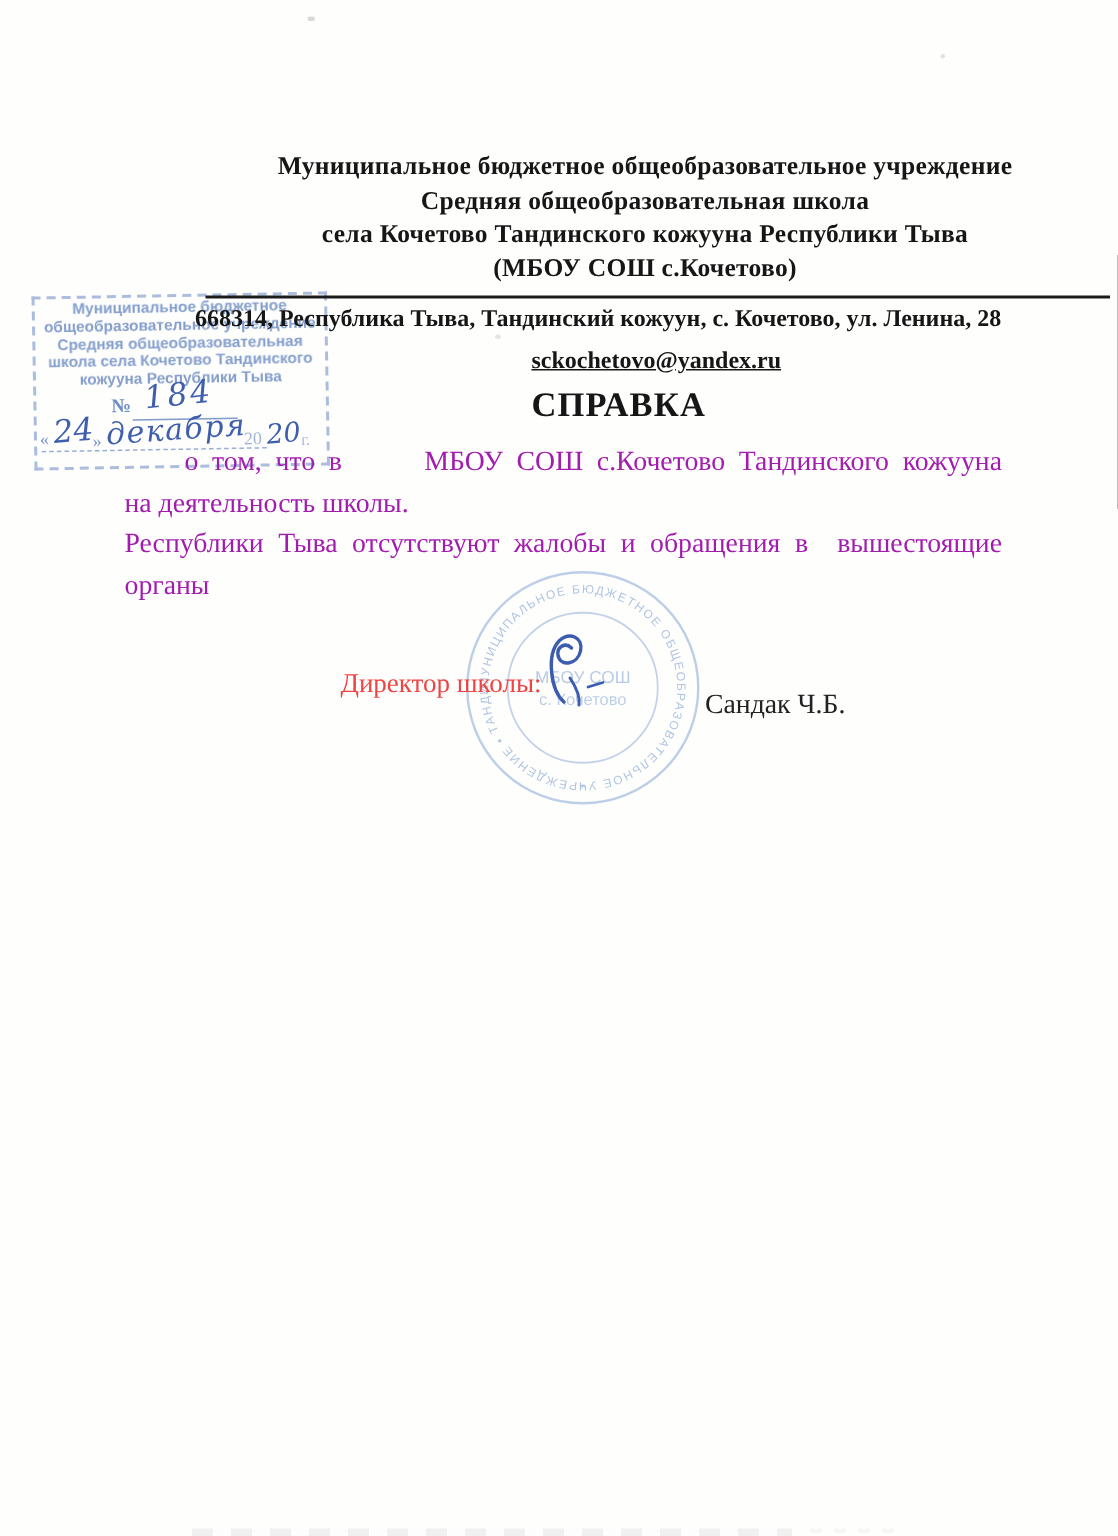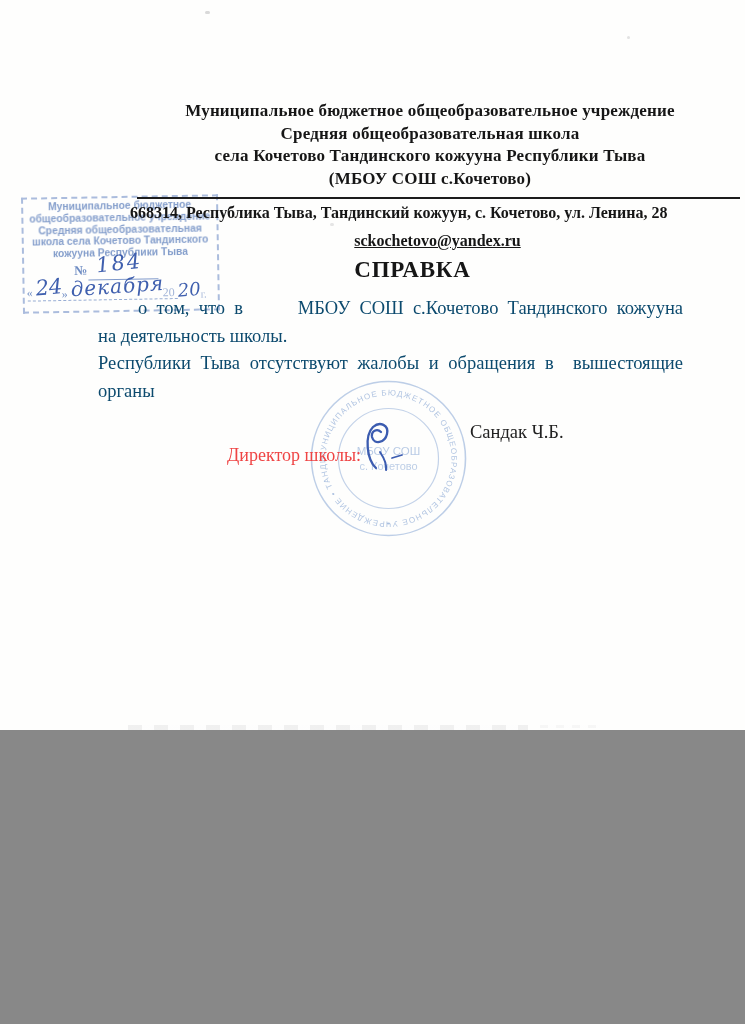--- a/index.html
+++ b/index.html
@@ -1,18 +1,18 @@
 <!DOCTYPE html>
 <html><head>
 <meta charset="utf-8">
 <style>
   html,body{margin:0;padding:0;background:#888;}
   .page{
     position:relative;
-    width:745px;height:730px;
+    width:745px;height:1024px;
     margin:0 auto;
     background:#fefefd;
     overflow:hidden;
     font-family:"Liberation Serif", serif;
     color:#1e1e1e;
   }
   
   .letterhead{
     position:absolute;left:110px;top:100px;width:640px;
     text-align:center;font-weight:bold;font-size:17px;line-height:22.5px;
@@ -31,27 +31,27 @@
     text-align:center;font-weight:bold;font-size:16px;color:#161616;z-index:4;
   }
   .email-line span{text-decoration:underline;}
   .doc-title{
     position:absolute;left:85px;top:257px;width:655px;
     text-align:center;font-weight:bold;font-size:23px;letter-spacing:.8px;
     color:#161616;z-index:4;
   }
   .body-block{
     position:absolute;left:83px;top:295px;width:585px;
-    font-size:18.5px;line-height:27.5px;color:#0c4a6e;z-index:4;margin-left:15px;
+    font-size:18.5px;line-height:27.5px;color:#a21caf;z-index:4;
   }
   .body-line{text-align:justify;text-align-last:justify;}
   .body-line.first{padding-left:40px;}
   .body-line.last{text-align-last:left;}
   .sign-label{position:absolute;left:227px;top:445px;font-size:18px;color:#ef4444;z-index:6;}
-  .sign-name{position:absolute;left:470px;top:422px;font-size:18.5px;color:#222;z-index:6;}
+  .sign-name{position:absolute;left:470px;top:460px;font-size:18.5px;color:#222;z-index:6;}
 
   
   .corner-stamp{
     position:absolute;left:22px;top:196px;width:193px;height:112px;
     border:2px dashed rgba(90,125,190,.5);
     transform:rotate(-1deg);
     z-index:2;color:#5b7fc0;
   }
   .stamp-lines{
     position:absolute;left:0;top:2px;width:100%;

